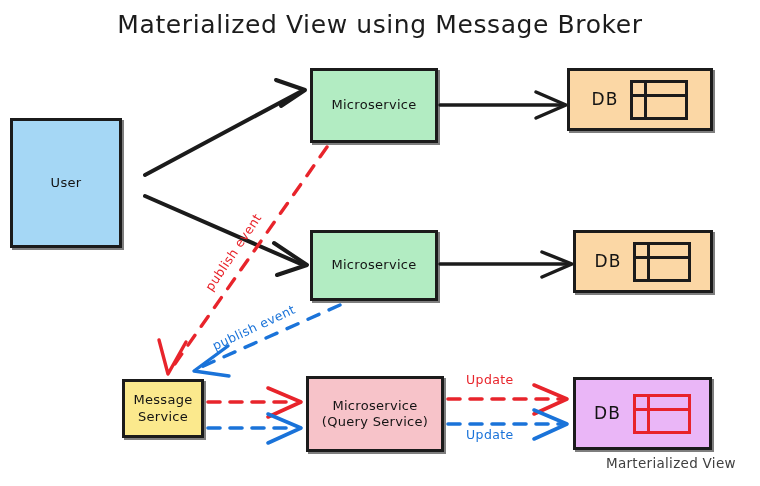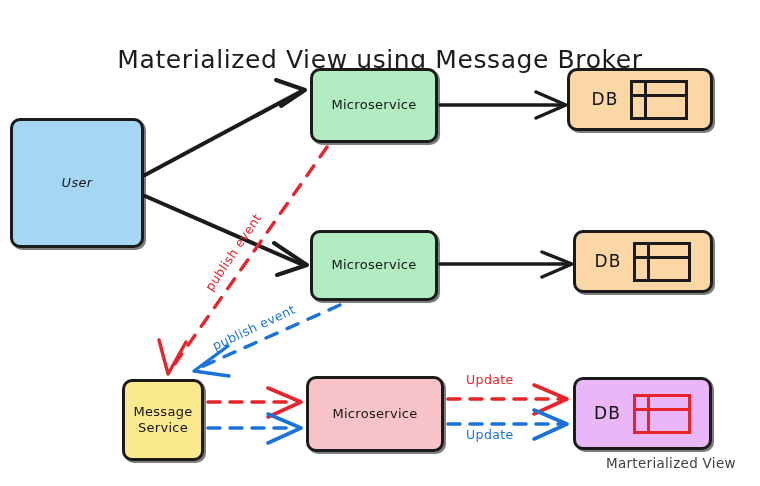--- a/index.html
+++ b/index.html
@@ -24,27 +24,26 @@
     position: absolute;
     left: 0;
     top: 10px;
     width: 760px;
     text-align: center;
     font-family: "DejaVu Sans", sans-serif;
     font-size: 25px;
     letter-spacing: 0.6px;
     color: #1c1c1c;
     font-weight: 400;
-    margin-top: 35px;
   }
   .node {
     position: absolute;
     box-sizing: border-box;
     border: 3px solid #1b1b1b;
-    border-radius: 10px;
+    border-radius: 0;
     display: flex;
     align-items: center;
     justify-content: center;
     box-shadow: 2px 2px 0 rgba(20,20,20,0.55);
   }
   .node .label {
     font-family: "DejaVu Sans", sans-serif;
     font-size: 13px;
     color: #141414;
     text-align: center;
@@ -52,23 +51,22 @@
     letter-spacing: 0.3px;
   }
   .node.db .label {
     font-size: 17px;
     letter-spacing: 1px;
     margin-right: 12px;
     text-align: center;
   }
   #node-user {
     left: 10px; top: 118px;
-    width: 134px; height: 130px;
+    width: 112px; height: 130px;
     background: #a5d7f5;
-    font-style: italic;
   }
   #node-ms-1 {
     left: 310px; top: 68px;
     width: 128px; height: 75px;
     background: #b2ecc2;
   }
   #node-ms-2 {
     left: 310px; top: 230px;
     width: 128px; height: 71px;
     background: #b2ecc2;
@@ -78,21 +76,21 @@
     width: 146px; height: 63px;
     background: #fbd7a5;
   }
   #node-db-2 {
     left: 573px; top: 230px;
     width: 140px; height: 63px;
     background: #fbd7a5;
   }
   #node-broker {
     left: 122px; top: 379px;
-    width: 82px; height: 82px;
+    width: 82px; height: 59px;
     background: #fbe98d;
   }
   #node-query {
     left: 306px; top: 376px;
     width: 138px; height: 76px;
     background: #f7c3c9;
   }
   #node-db-mv {
     left: 573px; top: 377px;
     width: 139px; height: 73px;
@@ -245,20 +243,21 @@
   <div class="node" id="node-broker">
     <span class="label">
       <span>Message</span><br>
       <span>Service</span>
     </span>
   </div>
 
   <div class="node" id="node-query">
     <span class="label">
       <span>Microservice</span><br>
+      <span>(Query Service)</span>
     </span>
   </div>
 
   <div class="node db" id="node-db-mv">
     <span class="label">DB</span>
     <span class="table-icon red"></span>
   </div>
 
   <div class="edge-label red" id="label-publish-red">publish event</div>
 

